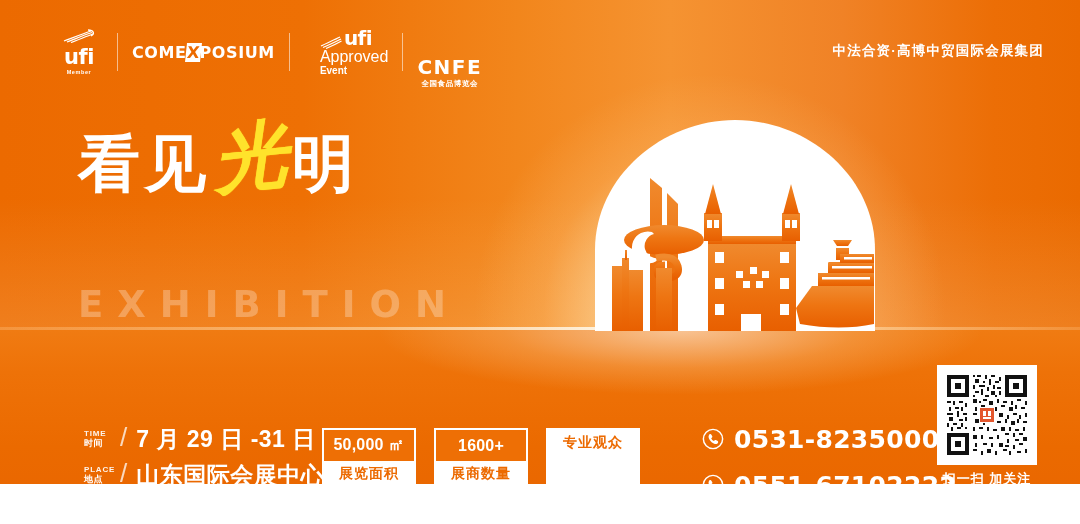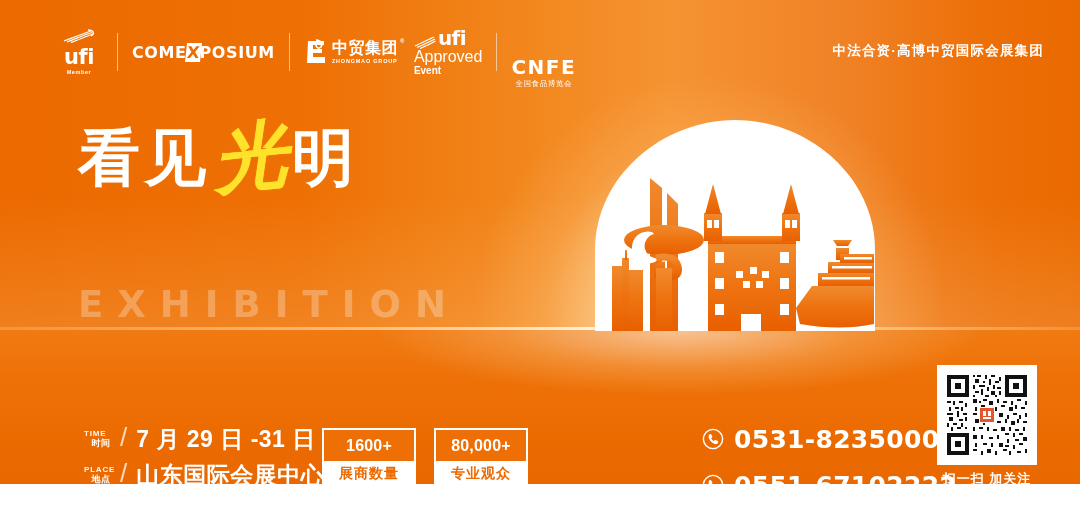--- a/index.html
+++ b/index.html
@@ -77,33 +77,33 @@
   .zm-en { font-size:5.5px; font-weight:700; letter-spacing:0.8px; margin-top:3px; }
 
   .ufi-appr { color:#fff; line-height:1.05; text-align:left; }
   .ufi-appr .row1 { display:flex; align-items:flex-end; gap:2px; }
   .ufi-appr .w { font-size:20px; font-weight:700; letter-spacing:-0.5px; font-family:"DejaVu Sans", sans-serif; }
   .ufi-appr .l2 { font-size:16px; font-weight:400; }
   .ufi-appr .l3 { font-size:10px; font-weight:600; }
 
   .cnfe { color:#fff; text-align:center; line-height:1; }
   .cnfe .en { font-size:20px; font-weight:800; letter-spacing:1.5px; font-family:"DejaVu Sans", sans-serif;margin-top:40px; }
-  .cnfe .cn { font-size:7.5px; font-weight:400; letter-spacing:0.6px; margin-top:3px; }
+  .cnfe .cn { font-size:7.5px; font-weight:700; letter-spacing:0.6px; margin-top:3px; }
 
   .corp-name {
     position:absolute; right:36px; top:42px;
     color:#fff; font-size:13.5px; font-weight:700; letter-spacing:1.2px;
   }
 
   
   .headline {
     position:absolute; left:78px; top:128px;
     line-height:0.98;
   }
-  .hl-row { display:flex; align-items:flex-start; }
+  .hl-row { display:flex; align-items:center; }
   .hl-w {
     font-size:62px; font-weight:900; color:#ffffff;
     letter-spacing:4px;
     font-family:"DejaVu Sans", sans-serif;
   }
   .hl-accent {
     font-size:74px; font-weight:900; color:#FFE32B;
     font-family:"DejaVu Serif", serif;
     font-style:italic;
     letter-spacing:2px;
@@ -129,21 +129,21 @@
     white-space:nowrap;
     font-family:"DejaVu Sans", sans-serif;
   }
 
   
   .meta { position:absolute; left:84px; top:424px; }
   .meta-row { display:flex; align-items:center; height:30px; }
   .meta-row + .meta-row { margin-top:6px; }
   .meta-tag { width:34px; color:#fff; line-height:1.05; text-align:left; }
   .meta-tag .en { font-size:8px; font-weight:700; letter-spacing:0.8px; opacity:0.92; }
-  .meta-tag .cn { font-size:9px; font-weight:700; letter-spacing:0.5px; margin-top:1px;text-align:center; }
+  .meta-tag .cn { font-size:9px; font-weight:700; letter-spacing:0.5px; margin-top:1px; }
   .meta-slash {
     color:rgba(255,255,255,0.75); font-size:26px; font-weight:400;
     margin:0 9px 0 2px; transform:translateY(-2px);
   }
   .meta-val { color:#fff; font-size:23px; font-weight:800; letter-spacing:0.5px; white-space:nowrap; }
 
   
   .stats { position:absolute; left:322px; top:428px; display:flex; gap:18px; }
   .stat {
     border:2px solid #ffffff;
@@ -288,30 +288,20 @@
     <div class="logo-div"></div>
 
     <div class="logo-cell comex">
       <span>COME</span>
         <span class="x">X</span>
         <span>POSIUM</span>
     </div>
 
     <div class="logo-div"></div>
 
-    <div class="logo-cell zm-wrap">
-      <svg class="zm-glyph" viewBox="0 0 24 26" aria-hidden="true">
-        <path d="M4 2 L20 2 L20 6 L9 6 L9 10 L18 10 L18 14 L9 14 L9 18 L21 18 L21 24 L3 24 Z" fill="#fff"></path>
-        <path d="M12 1 C17 1 19 5 17 8 C15 10 12 9 12 6 C12 3 14 3 15 4" fill="none" stroke="#fff" stroke-width="1.6"></path>
-      </svg>
-      <div class="zm-text">
-        <div class="zm-cn"><span>中贸集团</span><sup>®</sup></div>
-        <div class="zm-en">ZHONGMAO GROUP</div>
-      </div>
-    </div>
 
     <div style="width:16px"></div>
 
     <div class="logo-cell ufi-appr">
       <div>
         <div class="row1">
           <svg width="22" height="14" viewBox="0 0 22 14" aria-hidden="true">
             <g stroke="#fff" stroke-width="1.2" fill="none">
               <path d="M1 11 C7 8 14 5 20 2"></path>
               <path d="M3 12.5 C9 10 16 6.5 21 4"></path>
@@ -362,25 +352,28 @@
         <div class="en">PLACE</div>
         <div class="cn">地点</div>
       </div>
       <div class="meta-slash">/</div>
       <div class="meta-val">山东国际会展中心</div>
     </div>
   </div>
 
   <div class="stats">
     <div class="stat">
+      <div class="top">50,000 ㎡</div>
+      <div class="bot">展览面积</div>
+    </div>
+    <div class="stat">
       <div class="top">1600+</div>
       <div class="bot">展商数量</div>
     </div>
     <div class="stat">
-      <div class="top">80,000+</div>
       <div class="bot">专业观众</div>
     </div>
   </div>
 
   <div class="phones">
     <div class="phone-row">
       <svg class="phone-ic" viewBox="0 0 24 24" aria-hidden="true">
         <circle cx="12" cy="12" r="10.5" fill="none" stroke="#fff" stroke-width="1.6"></circle>
         <path d="M8.4 6.6 c0.9 -0.4 1.6 0.1 2 0.9 l0.8 1.6 c0.3 0.7 0.1 1.2 -0.5 1.6 l-0.7 0.5 c0.5 1.3 1.6 2.5 3 3.1 l0.5 -0.7 c0.4 -0.6 1 -0.7 1.6 -0.4 l1.6 0.8 c0.8 0.4 1.2 1.2 0.8 2 c-0.5 1.1 -1.7 1.8 -3 1.5 c-3.4 -0.8 -6.6 -4 -7.3 -7.4 c-0.3 -1.3 0.5 -2.5 1.2 -3.5 Z" fill="#fff"></path>
       </svg>

